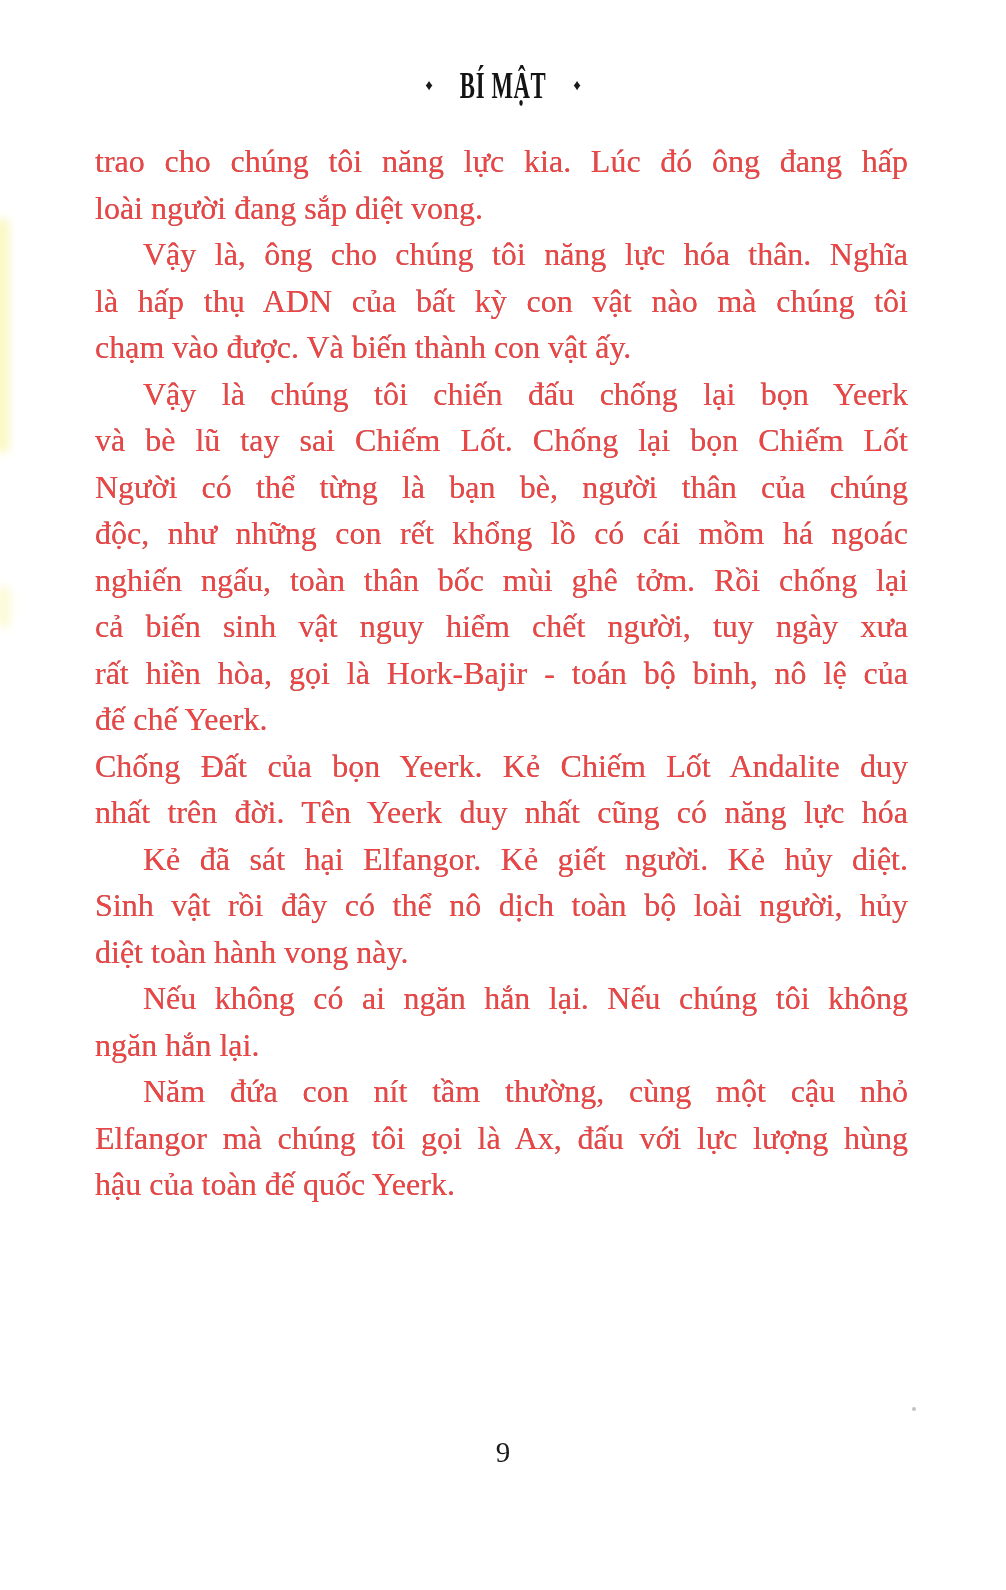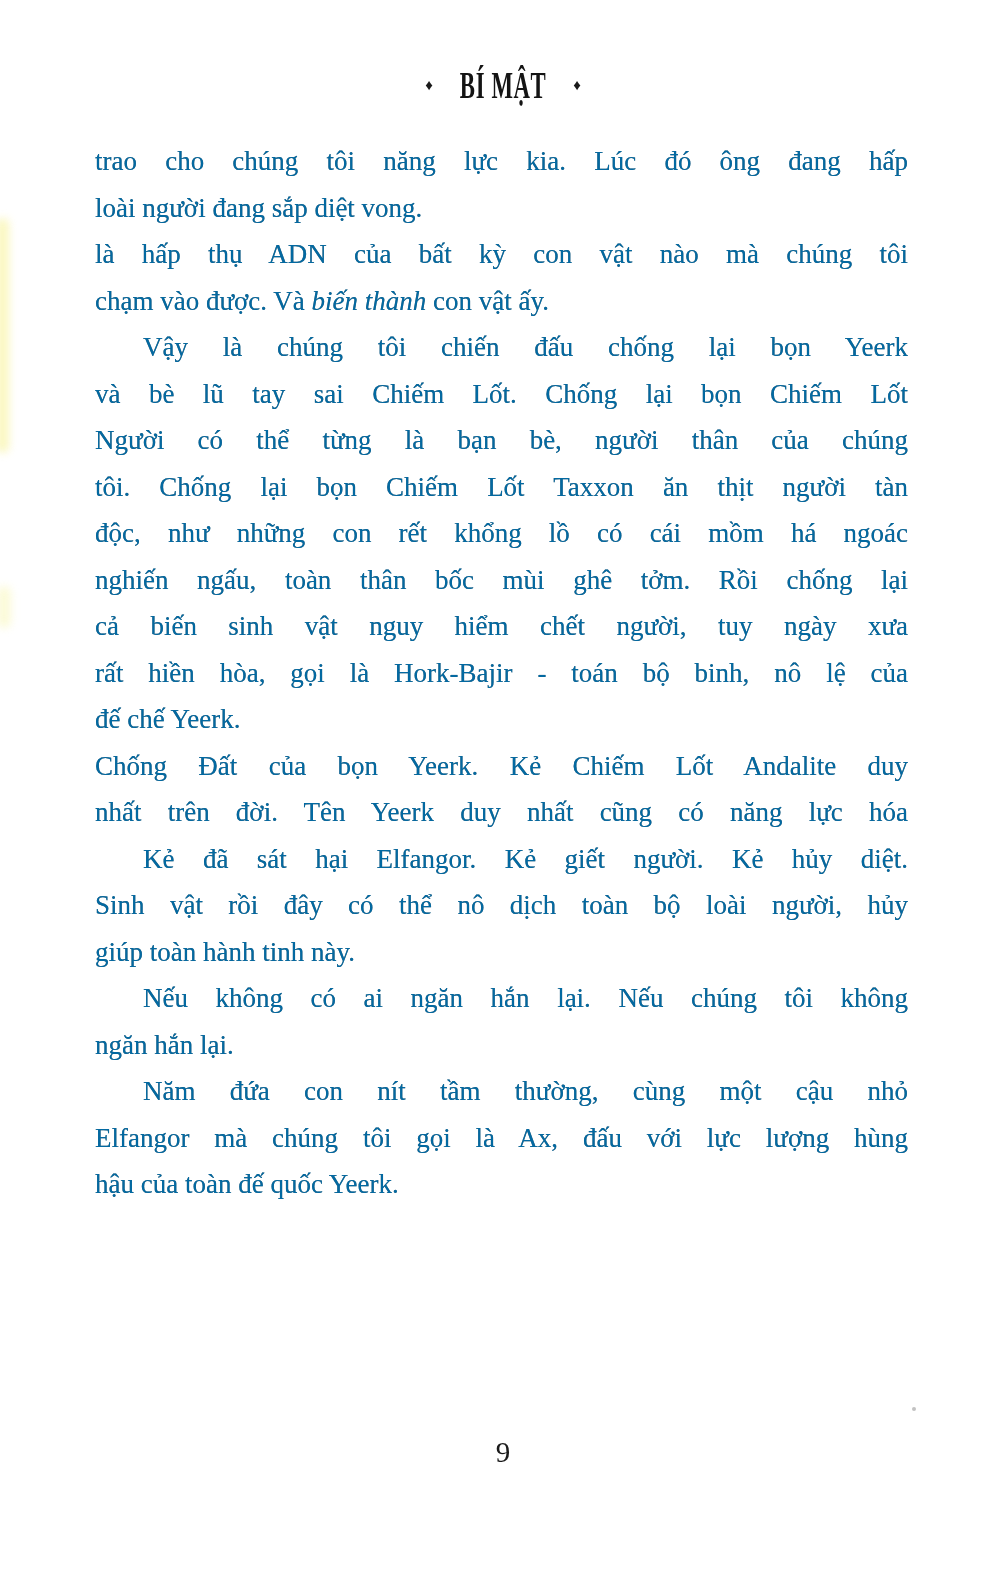--- a/index.html
+++ b/index.html
@@ -39,35 +39,35 @@
     margin: 0 -26px;
     white-space: nowrap;
     color: #141414;
   }
   
   .body-text {
     position: absolute;
     left: 95px;
     top: 138px;
     width: 813px;
-    font-size: 27px;
+    font-size: 32px;
     line-height: 46.5px;
-    color: #0369a1;
+    color: #ef4444;
     text-shadow: 0 0 0.5px rgba(20,20,20,0.55);
   }
   .line {
     height: 46.5px;
     text-align: justify;
     text-align-last: justify;
     text-justify: inter-word;
     white-space: normal;
   }
   .line.last { text-align-last: left; }
   .line.indented { padding-left: 48px; }
-  .italic { font-style: italic; }
+  .italic { }
   
   .folio {
     position: absolute;
     top: 1438px;
     left: 0;
     width: 100%;
     text-align: center;
     font-size: 29px;
     line-height: 1;
     color: #1a1a1a;
@@ -117,36 +117,36 @@
 
   <header class="running-head">
     <span class="head-bullet">♦</span>
     <span class="head-title">BÍ MẬT</span>
     <span class="head-bullet">♦</span>
   </header>
 
   <main class="body-text" id="body-text">
       <div class="line"><span>trao cho chúng tôi năng lực kia. Lúc đó ông đang hấp</span></div>
       <div class="line last"><span>loài người đang sắp diệt vong.</span></div>
+      <div class="line indented"><span>Vậy là, ông cho chúng tôi năng lực hóa thân. Nghĩa</span></div>
       <div class="line"><span>là hấp thụ ADN của bất kỳ con vật nào mà chúng tôi</span></div>
       <div class="line last"><span>chạm vào được. Và </span><span class="italic">biến thành</span><span> con vật ấy.</span></div>
       <div class="line indented"><span>Vậy là chúng tôi chiến đấu chống lại bọn Yeerk</span></div>
       <div class="line"><span>và bè lũ tay sai Chiếm Lốt. Chống lại bọn Chiếm Lốt</span></div>
       <div class="line"><span>Người có thể từng là bạn bè, người thân của chúng</span></div>
-      <div class="line"><span>tôi. Chống lại bọn Chiếm Lốt Taxxon ăn thịt người tàn</span></div>
       <div class="line"><span>độc, như những con rết khổng lồ có cái mồm há ngoác</span></div>
       <div class="line"><span>nghiến ngấu, toàn thân bốc mùi ghê tởm. Rồi chống lại</span></div>
       <div class="line"><span>cả biến sinh vật nguy hiểm chết người, tuy ngày xưa</span></div>
       <div class="line"><span>rất hiền hòa, gọi là Hork-Bajir - toán bộ binh, nô lệ của</span></div>
       <div class="line last"><span>đế chế Yeerk.</span></div>
       <div class="line"><span>Chống Đất của bọn Yeerk. Kẻ Chiếm Lốt Andalite duy</span></div>
       <div class="line"><span>nhất trên đời. Tên Yeerk duy nhất cũng có năng lực hóa</span></div>
       <div class="line indented"><span>Kẻ đã sát hại Elfangor. Kẻ giết người. Kẻ hủy diệt.</span></div>
       <div class="line"><span>Sinh vật rồi đây có thể nô dịch toàn bộ loài người, hủy</span></div>
-      <div class="line last"><span>giúp toàn hành tinh này.</span></div>
+      <div class="line last"><span>diệt toàn hành vong này.</span></div>
       <div class="line indented"><span>Nếu không có ai ngăn hắn lại. Nếu chúng tôi không</span></div>
       <div class="line last"><span>ngăn hắn lại.</span></div>
       <div class="line indented"><span>Năm đứa con nít tầm thường, cùng một cậu nhỏ</span></div>
       <div class="line"><span>Elfangor mà chúng tôi gọi là Ax, đấu với lực lượng hùng</span></div>
       <div class="line last"><span>hậu của toàn đế quốc Yeerk.</span></div>
     </main>
 
   <footer class="folio">9</footer>
 
 </div>

